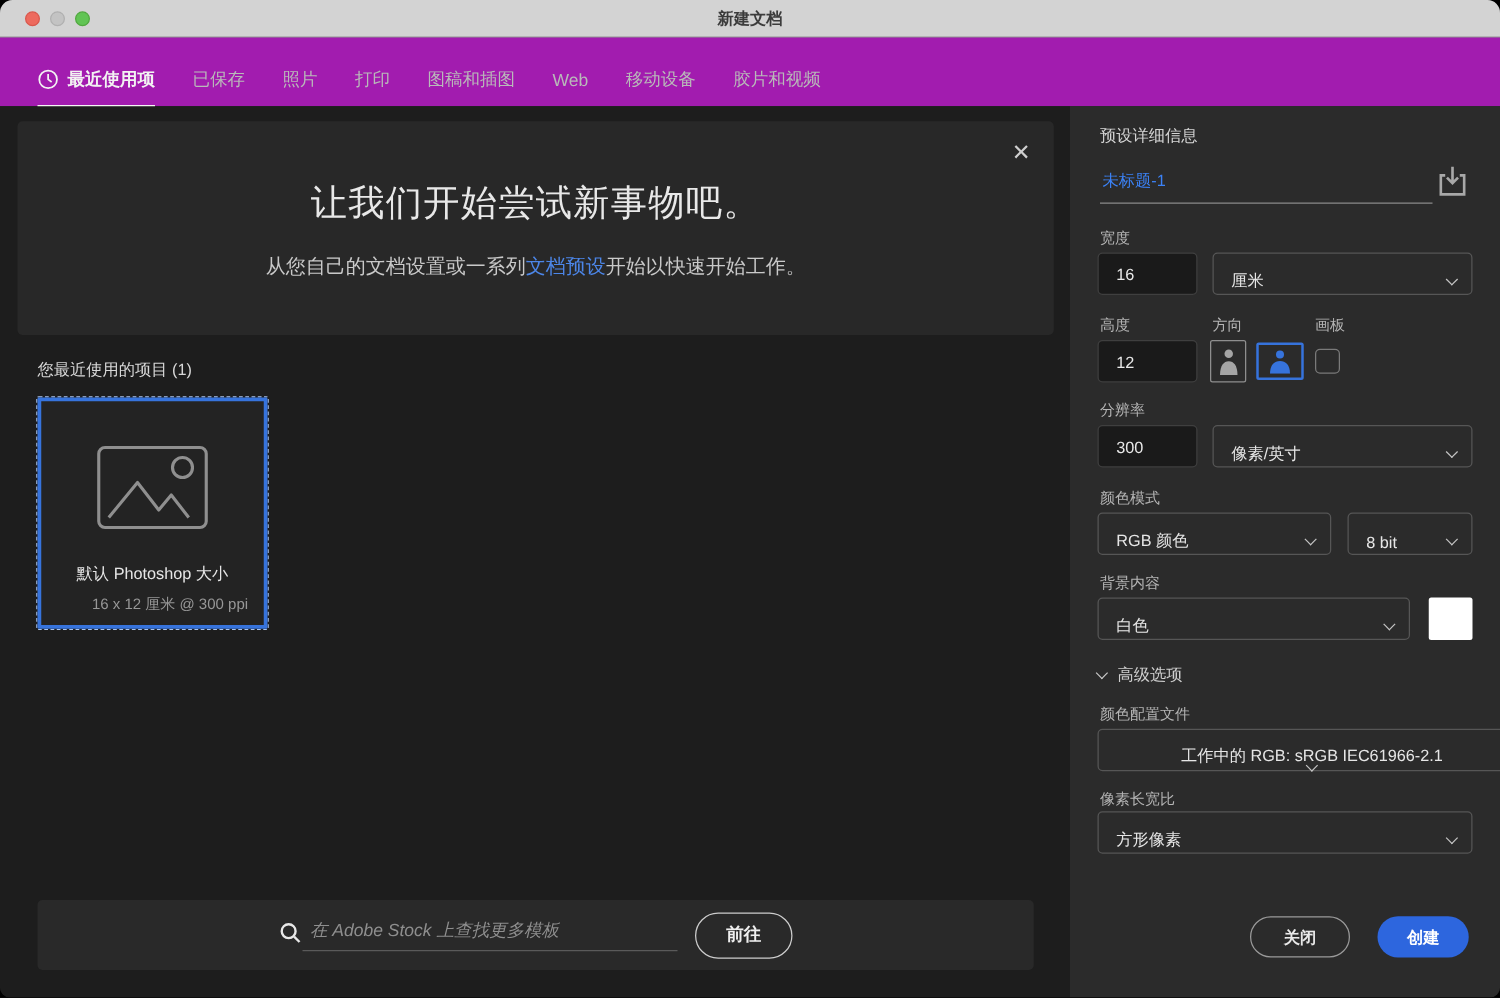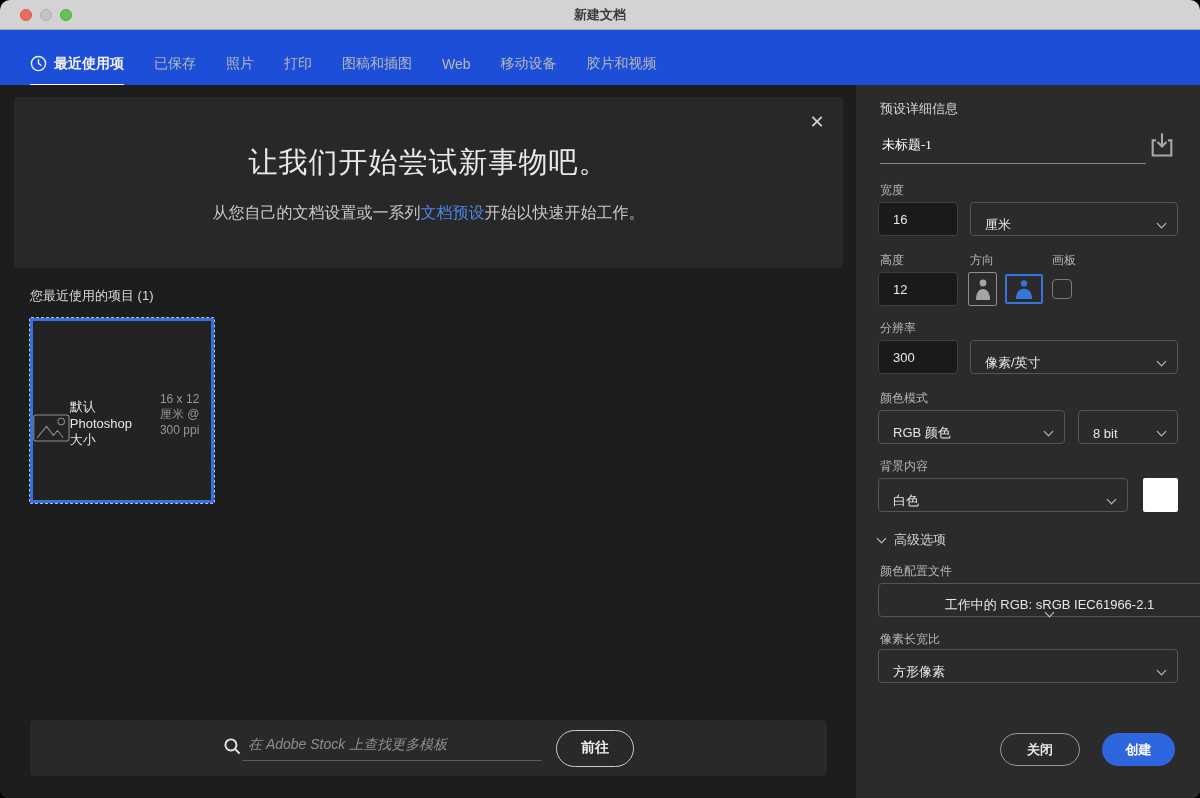--- a/index.html
+++ b/index.html
@@ -16,21 +16,21 @@
   }
   .titlebar .title { font-size:13px; font-weight:bold; color:#3c3c3c; }
   .lights { position:absolute; left:20px; top:9px; display:flex; gap:8px; }
   .light { width:12px; height:12px; border-radius:50%; }
   .light.red { background:#ed6a5e; border:0.5px solid #d9574c; }
   .light.gray { background:#c3c3c3; border:0.5px solid #b0b0b0; }
   .light.green { background:#61c454; border:0.5px solid #51a83f; }
   
   .tabbar {
     position:absolute; top:30px; left:0; right:0; height:55px;
-    background:#1d4ed8; display:flex; align-items:center; gap:30px;
+    background:#a21caf; display:flex; align-items:center; gap:30px;
     padding:12px 0 0 30px;
   }
   .tab { position:relative; height:55px; display:flex; align-items:center; gap:7px;
     font-size:14px; color:#b9b9b9; cursor:default; }
   .tab.active { color:#f2f2f2; font-weight:bold; }
   .tab.active::after {
     content:""; position:absolute; left:0; right:0; bottom:5px; height:2.5px; background:#f5f5f5;
   }
   .clock-icon { width:17px; height:17px; display:block; }
   
@@ -47,21 +47,21 @@
   .hero p { margin-top:20px; font-size:16px; color:#c9c9c9; }
   .hero p .link { color:#4c86e8; cursor:pointer; }
   .section-label { position:absolute; top:202px; left:30px; font-size:13px; color:#d8d8d8; }
   
   .card-outer {
     position:absolute; top:232px; left:29px; width:186px; height:187px;
     border:1px dashed #aac4ef; border-radius:2px;
   }
   .card {
     width:100%; height:100%; background:#232323; border:3px solid #3673dc; border-radius:1px;
-    display:flex; flex-direction:row; align-items:center;
+    display:flex; flex-direction:column; align-items:center;
   }
   .thumb { margin-top:35px; width:90px; height:68px; }
   .card-title { margin-top:26px; font-size:13px; color:#e6e6e6; }
   .card-sub { margin-top:7px; font-size:12px; color:#979797;margin-left:28px; }
   
   .bottombar {
     position:absolute; left:30px; bottom:22px; width:797px; height:56px;
     background:#292929; border-radius:4px;
     display:flex; align-items:center; justify-content:center;
   }
@@ -81,21 +81,21 @@
     font-family:inherit;
   }
   
   .panel { position:absolute; top:85px; left:856px; width:344px; bottom:0; background:#2b2b2b; }
   .panel .abs { position:absolute; }
   .p-header { top:15px; left:24px; font-size:13px; color:#d6d6d6; }
   .label { font-size:12px; color:#b5b5b5; }
   .name-input {
     top:52px; left:24px; width:266px; background:transparent; border:none; outline:none;
     border-bottom:1px solid #8a8a8a; padding:0 0 10px 2px;
-    font-size:13px; color:#ffffff; font-family:Liberation Serif, serif;
+    font-size:13px; color:#3b82f6; font-family:Liberation Sans, sans-serif;
   }
   .save-icon { top:46px; left:292px; width:28px; height:28px; cursor:pointer; }
   .num-input {
     background:#1a1a1a; border:1px solid #3f3f3f; border-radius:4px;
     width:80px; height:34px; color:#e9e9e9; font-size:13px; padding-left:14px;
     outline:none; font-family:inherit;
   }
   .dd {
     background:transparent; border:1px solid #565656; border-radius:4px; height:34px;
     display:flex; align-items:center; padding:12px 12px 0 14px;

